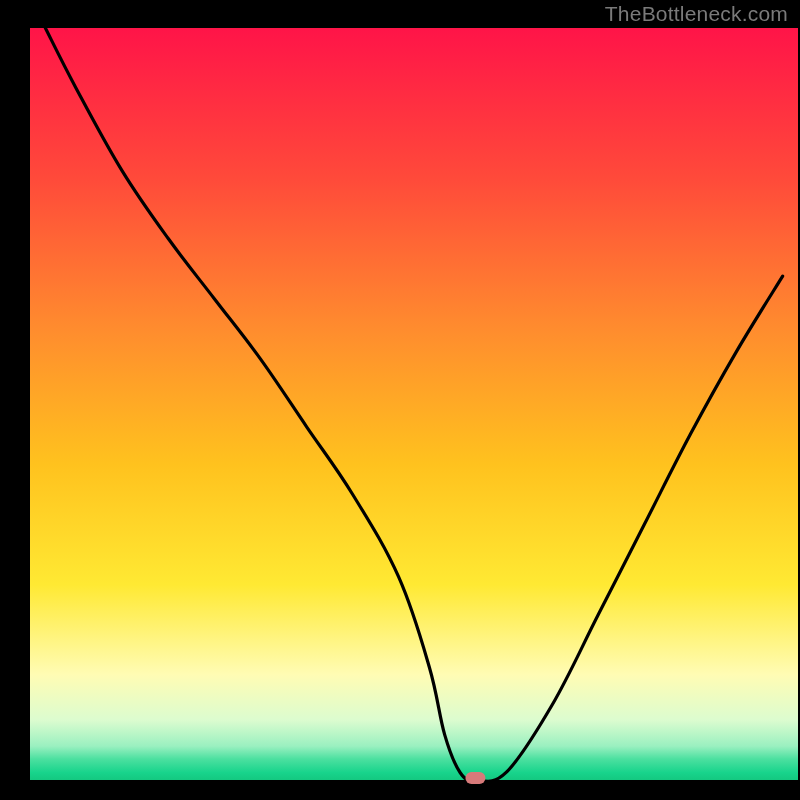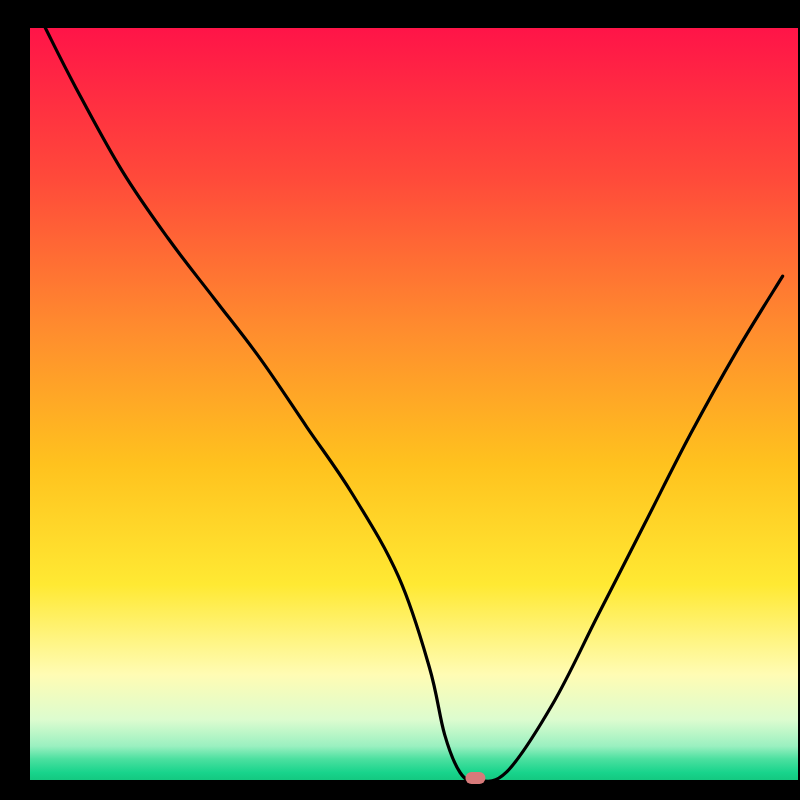--- a/index.html
+++ b/index.html
@@ -24,20 +24,21 @@
     color: #7a7a7a;
     letter-spacing: 0.2px;
     z-index: 20;
   }
   svg { display: block; }
 </style>
 </head>
 <body>
 <div class="wrap">
 
+<div class="watermark">TheBottleneck.com</div>
 
 <svg width="800" height="800" viewBox="0 0 800 800">
   <defs>
     <linearGradient id="bg-grad" x1="0" y1="0" x2="0" y2="1">
           <stop offset="0%" stop-color="#ff1448"></stop>
           <stop offset="20%" stop-color="#ff4a3a"></stop>
           <stop offset="40%" stop-color="#ff8c2e"></stop>
           <stop offset="57.99999999999999%" stop-color="#ffc21e"></stop>
           <stop offset="74%" stop-color="#ffe933"></stop>
           <stop offset="86%" stop-color="#fffcb4"></stop>

